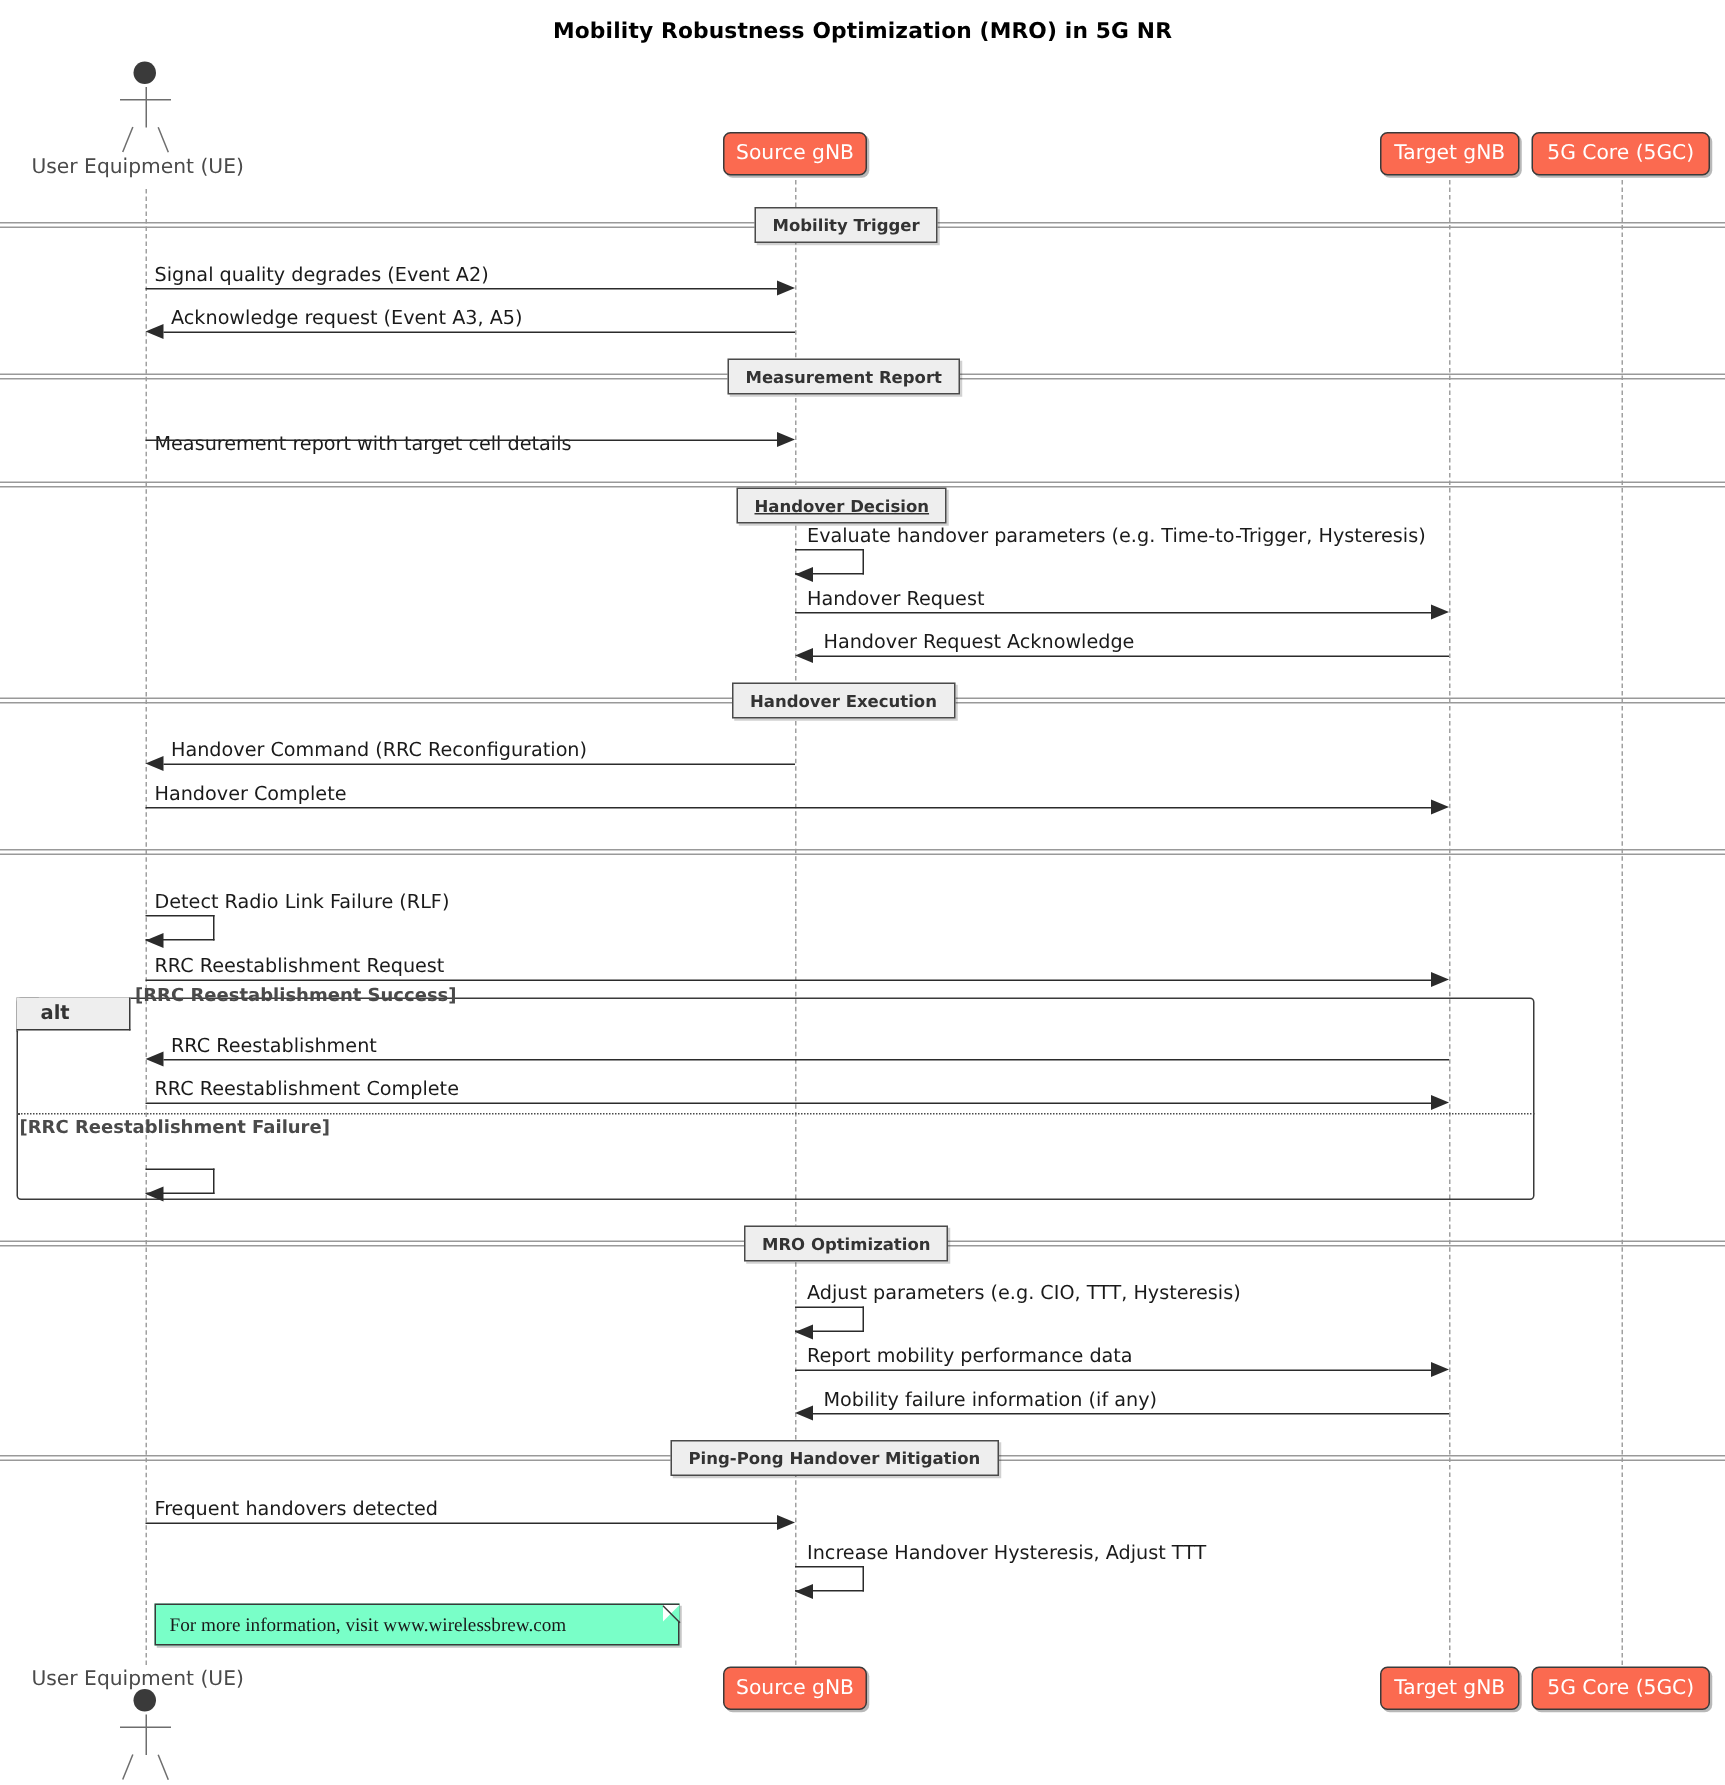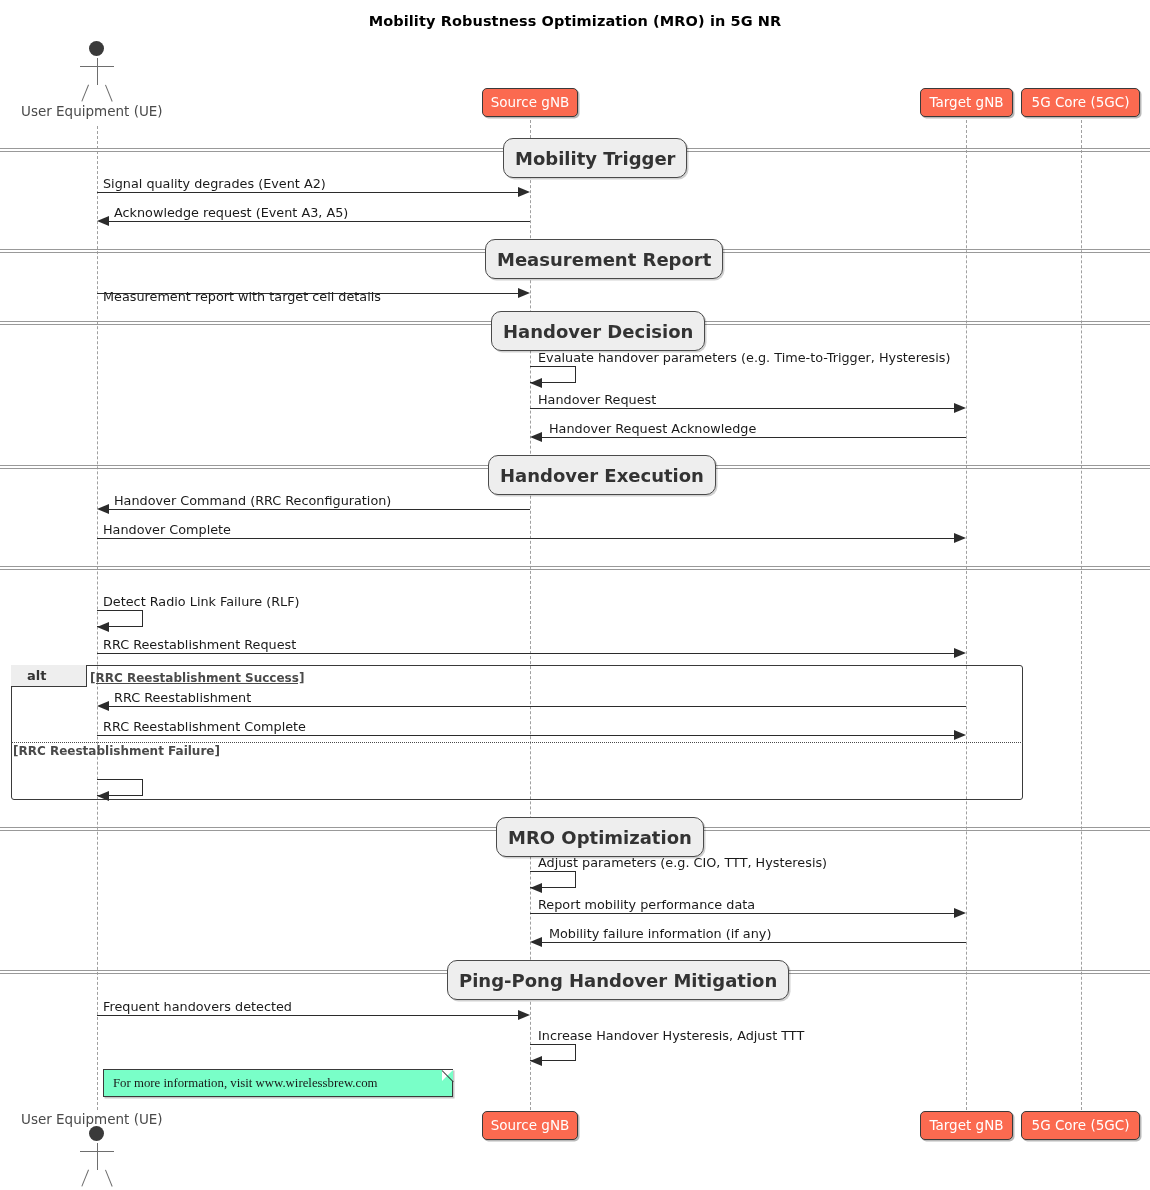--- a/index.html
+++ b/index.html
@@ -75,30 +75,30 @@
     position: absolute;
     left: 0; width: 1150px;
     height: 4px;
     border-top: 1px solid #999999;
     border-bottom: 1px solid #999999;
   }
   .sep-box {
     position: absolute;
     background: #EEEEEE;
     border: 1.5px solid #4A4A4A;
-    border-radius: 10px;
-    font-size: 18px;
+    border-radius: 0;
+    font-size: 11px;
     font-weight: bold;
     color: #333333;
     display: flex;
     align-items: center;
     justify-content: center;
     white-space: nowrap;
     padding: 0 11px;
-    height: 40px;
+    height: 24px;
     box-shadow: 1.5px 1.5px 0 rgba(0,0,0,0.18);
   }
 
   
   .msg-line {
     position: absolute;
     height: 0;
     border-top: 1.4px solid #2B2B2B;
   }
   .msg-label {
@@ -228,21 +228,21 @@
   <div class="participant" style="left:920px; top:88px; width:93px; height:29px;">Target gNB</div>
   <div class="participant" style="left:1021px;top:88px; width:119px;height:29px;">5G Core (5GC)</div>
 
   <div class="sep-line" style="top:148px;"></div>
   <div class="sep-box" style="left:503px; top:138px;">Mobility Trigger</div>
 
   <div class="sep-line" style="top:249px;"></div>
   <div class="sep-box" style="left:485px; top:239px;">Measurement Report</div>
 
   <div class="sep-line" style="top:321px;"></div>
-  <div class="sep-box" style="left:491px; top:311px;">Handover Decision</div>
+  <div class="sep-box" style="left:491px; top:325px;text-decoration:underline;">Handover Decision</div>
 
   <div class="sep-line" style="top:465px;"></div>
   <div class="sep-box" style="left:488px; top:455px;">Handover Execution</div>
 
   <div class="sep-line" style="top:566px;"></div>
 
   <div class="sep-line" style="top:827px;"></div>
   <div class="sep-box" style="left:496px; top:817px;">MRO Optimization</div>
 
   <div class="sep-line" style="top:970px;"></div>
@@ -285,21 +285,21 @@
   <div class="arrow-l" style="left:97px; top:621.5px;"></div>
 
   <div class="msg-label" style="left:103px; top:637px;">RRC Reestablishment Request</div>
   <div class="msg-line" style="left:97px; top:653px; width:857px;"></div>
   <div class="arrow-r" style="left:954px; top:647.5px;"></div>
 
   <div class="frag-box" style="left:11px; top:665px; width:1012px; height:135px;"></div>
   <div class="frag-tab-notch-border" style="left:11px; top:665px;"></div>
   <div class="frag-tab-notch" style="left:12px; top:666.5px;"></div>
   <div class="frag-tab" style="left:11px; top:665px;">alt</div>
-  <div class="frag-cond" style="left:90px; top:671px;text-decoration:underline;">[RRC Reestablishment Success]</div>
+  <div class="frag-cond" style="left:90px; top:656px;">[RRC Reestablishment Success]</div>
 
   <div class="msg-label" style="left:114px; top:690px;">RRC Reestablishment</div>
   <div class="msg-line" style="left:109px; top:706px; width:857px;"></div>
   <div class="arrow-l" style="left:97px; top:700.5px;"></div>
 
   <div class="msg-label" style="left:103px; top:719px;">RRC Reestablishment Complete</div>
   <div class="msg-line" style="left:97px; top:735px; width:857px;"></div>
   <div class="arrow-r" style="left:954px; top:729.5px;"></div>
 
   <div class="frag-divider" style="left:11px; top:742px; width:1012px;"></div>

